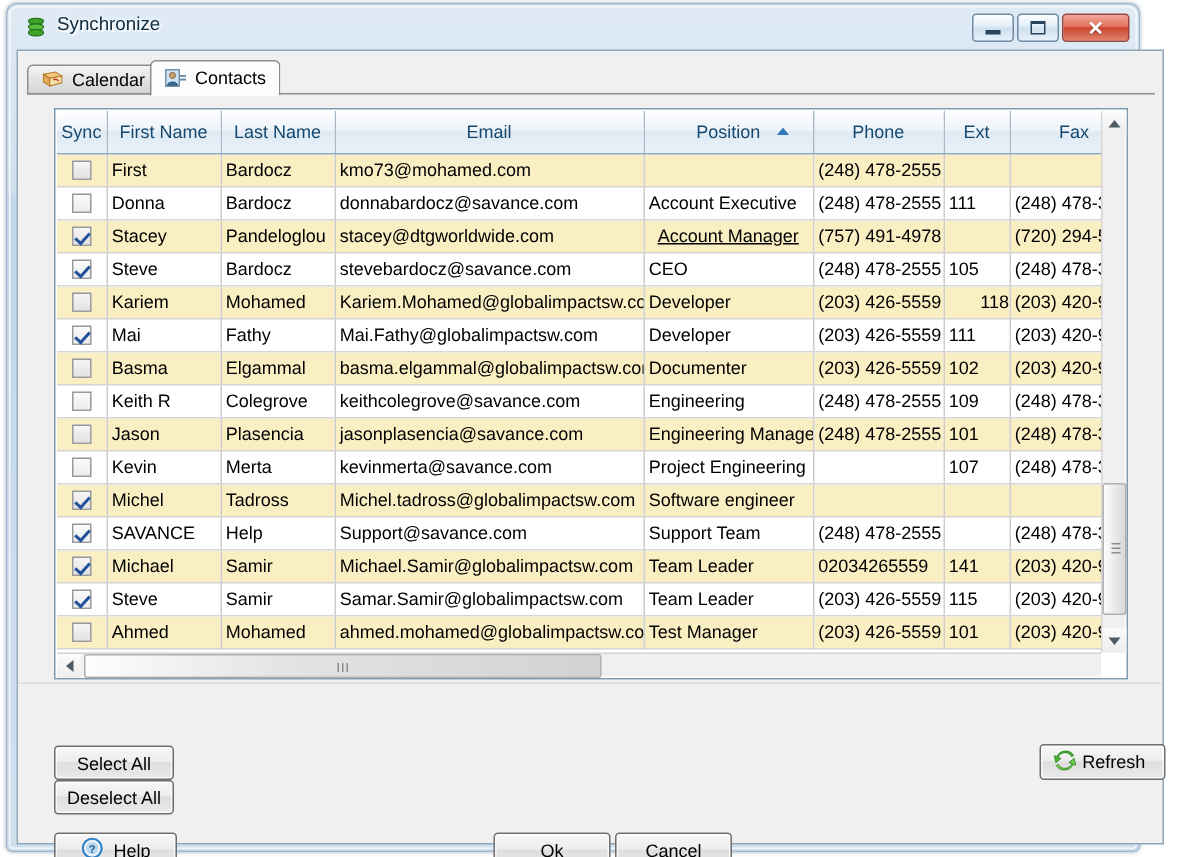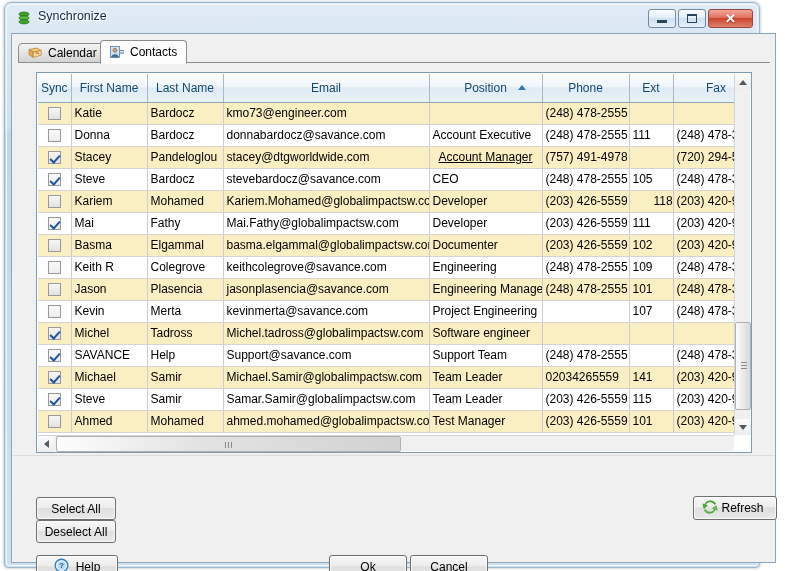--- a/index.html
+++ b/index.html
@@ -313,23 +313,23 @@
                 <th><span>Email</span></th>
                 <th><span>Position</span><span class="sortarrow"></span></th>
                 <th><span>Phone</span></th>
                 <th><span>Ext</span></th>
                 <th><span>Fax</span></th>
               </tr>
           </thead>
           <tbody id="grid-body">
               <tr class="alt">
                 <td class="c-sync"><span class="cb"></span></td>
-                <td style="text-align: left;"><span>Katie</span></td>
+                <td style="text-align: left;"><span>First</span></td>
                 <td style="text-align: left;"><span>Bardocz</span></td>
-                <td style="text-align: left;"><span>kmo73@engineer.com</span></td>
+                <td style="text-align: left;"><span>kmo73@mohamed.com</span></td>
                 <td style="text-align: left;"><span></span></td>
                 <td style="text-align: left;"><span>(248) 478-2555</span></td>
                 <td style="text-align: left;"><span></span></td>
                 <td style="text-align: left;"><span></span></td>
               </tr>
               <tr class="norm">
                 <td class="c-sync"><span class="cb"></span></td>
                 <td style="text-align: left; margin-top: 24px;"><span>Donna</span></td>
                 <td style="text-align: left;"><span>Bardocz</span></td>
                 <td style="text-align: left;"><span>donnabardocz@savance.com</span></td>

